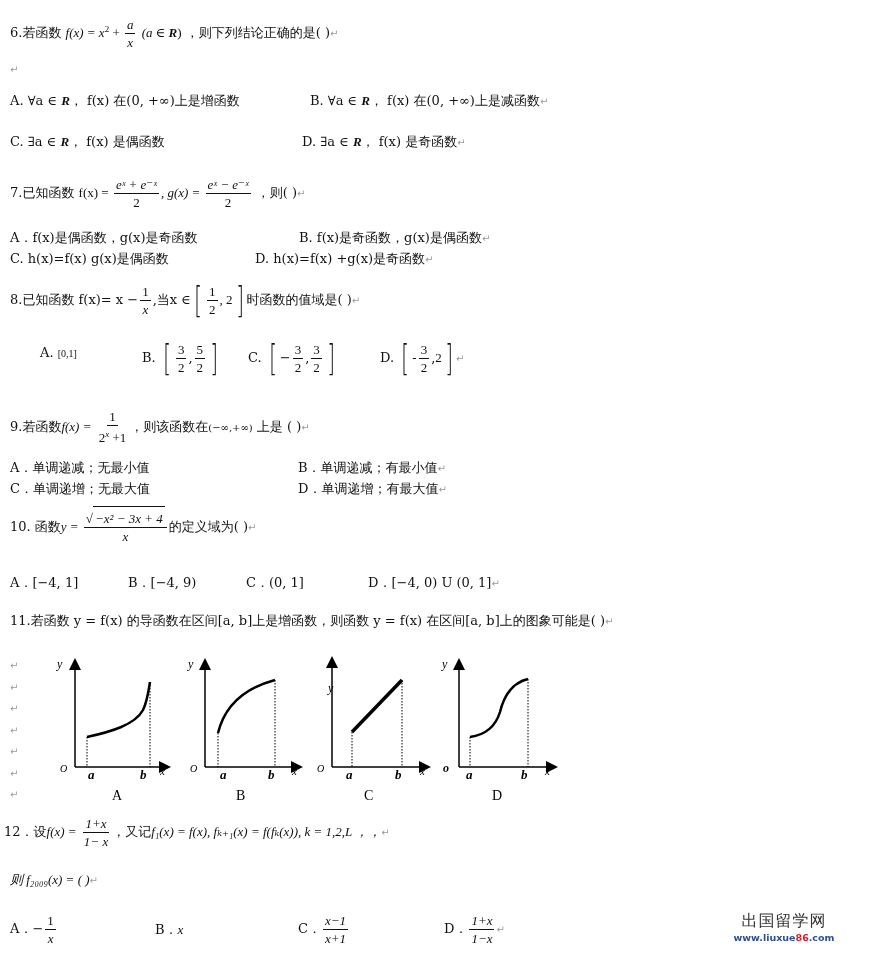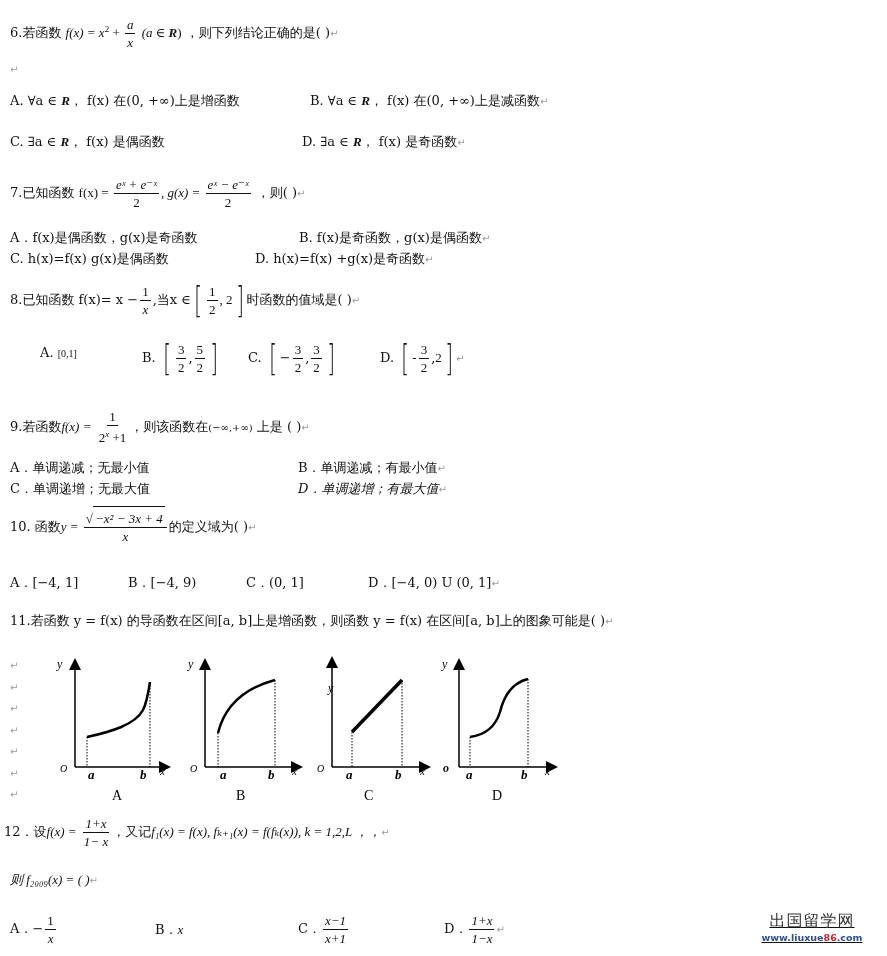--- a/index.html
+++ b/index.html
@@ -11,21 +11,21 @@
   .r { font-family: "Liberation Serif", "DejaVu Serif", serif; font-style: normal; }
   .b { font-weight: bold; }
   .mark { color: #9a9a9a; font-size: 10px; font-family: "DejaVu Sans", sans-serif; }
   .frac { display: inline-flex; flex-direction: column; align-items: center; vertical-align: middle; margin: 0 2px; }
   .frac .num { border-bottom: 1px solid #111; padding: 0 2px; line-height: 17px; }
   .frac .den { line-height: 17px; padding: 0 2px; }
   .br { font-size: 36px; line-height: 36px; font-weight: 100; vertical-align: middle; font-family: "DejaVu Sans", sans-serif; transform: scaleX(0.55); display: inline-block; }
   sup { font-size: 9px; }
   .sqrt { border-top: 1px solid #111; padding: 4px 2px; }
   svg text { font-family: "Liberation Serif", "DejaVu Serif", serif; }
-  .logo { position: absolute; left: 752px; top: 911px; width: 120px; text-align: center; text-decoration: underline; }
+  .logo { position: absolute; left: 724px; top: 911px; width: 120px; text-align: center; }
   .logo .cn { font-family: "DejaVu Sans", sans-serif; font-size: 16px; color: #333; letter-spacing: 1px; }
   .logo .url { font-family: "DejaVu Sans", sans-serif; font-size: 9.5px; color: #2e4f93; font-weight: bold; }
   .logo .url .red { color: #d0202a; }
 </style>
 </head>
 <body>
 
 <div class="abs t" style="left:10px; top:16px;">
   <span>6.若函数</span>
   <span class="m">f(x) = x</span><sup class="r">2</sup><span class="r"> + </span><span class="frac m">
@@ -108,21 +108,21 @@
 
 <div class="abs t" style="left:10px; top:408px;">
   <span>9.若函数</span><span class="m">f(x) = </span><span class="frac r">
       <span class="num">1</span>
       <span class="den"><span>2</span><sup class="m">x</sup><span> +1</span></span>
     </span><span>，则该函数在</span><span style="font-size:10px">(−∞,+∞)</span><span> 上是       (      )</span><span class="mark">↵</span>
 </div>
 <div class="abs t" style="left:10px; top:460px;">A．单调递减；无最小值</div>
 <div class="abs t" style="left:298px; top:460px;"><span>B．单调递减；有最小值</span><span class="mark">↵</span></div>
 <div class="abs t" style="left:10px; top:481px;">C．单调递增；无最大值</div>
-<div class="abs t" style="left:298px; top:481px;font-style:italic;"><span>D．单调递增；有最大值</span><span class="mark">↵</span></div>
+<div class="abs t" style="left:298px; top:481px;"><span>D．单调递增；有最大值</span><span class="mark">↵</span></div>
 
 <div class="abs t" style="left:10px; top:510px;">
   <span>10. 函数</span><span class="m">y = </span><span class="frac m">
       <span class="num">√<span class="sqrt">−x² − 3x + 4</span></span>
       <span class="den">x</span>
     </span><span>的定义域为(      )</span><span class="mark">↵</span>
 </div>
 <div class="abs t" style="left:10px; top:575px;">A．[−4, 1]</div>
 <div class="abs t" style="left:128px; top:575px;">B．[−4, 9)</div>
 <div class="abs t" style="left:246px; top:575px;text-align:right;">C．(0, 1]</div>

